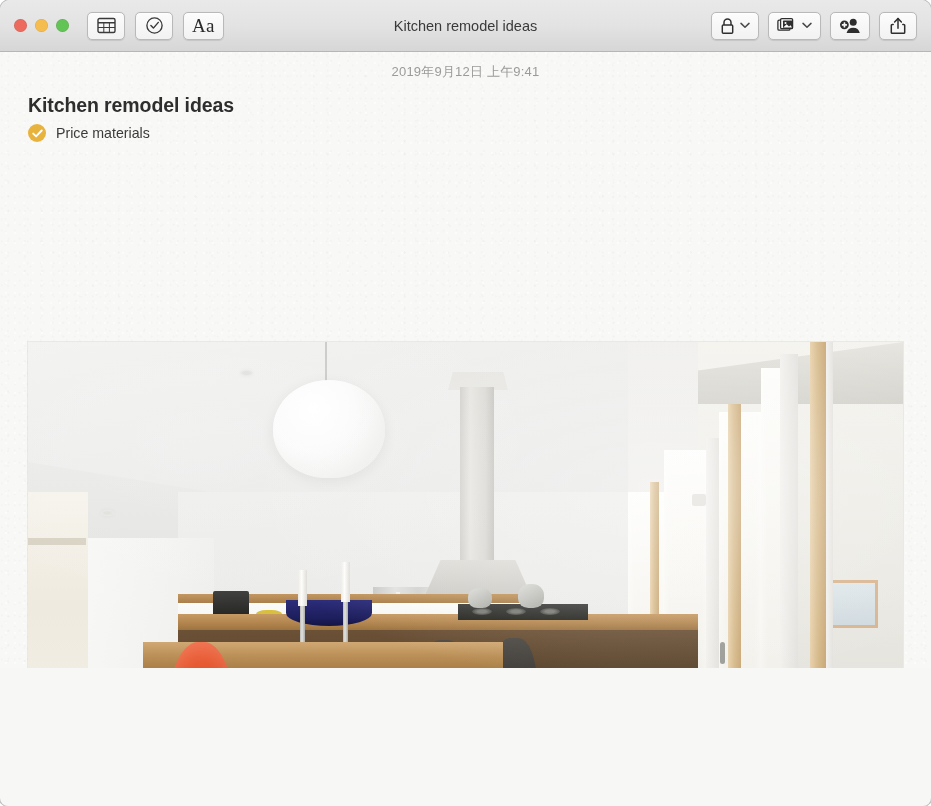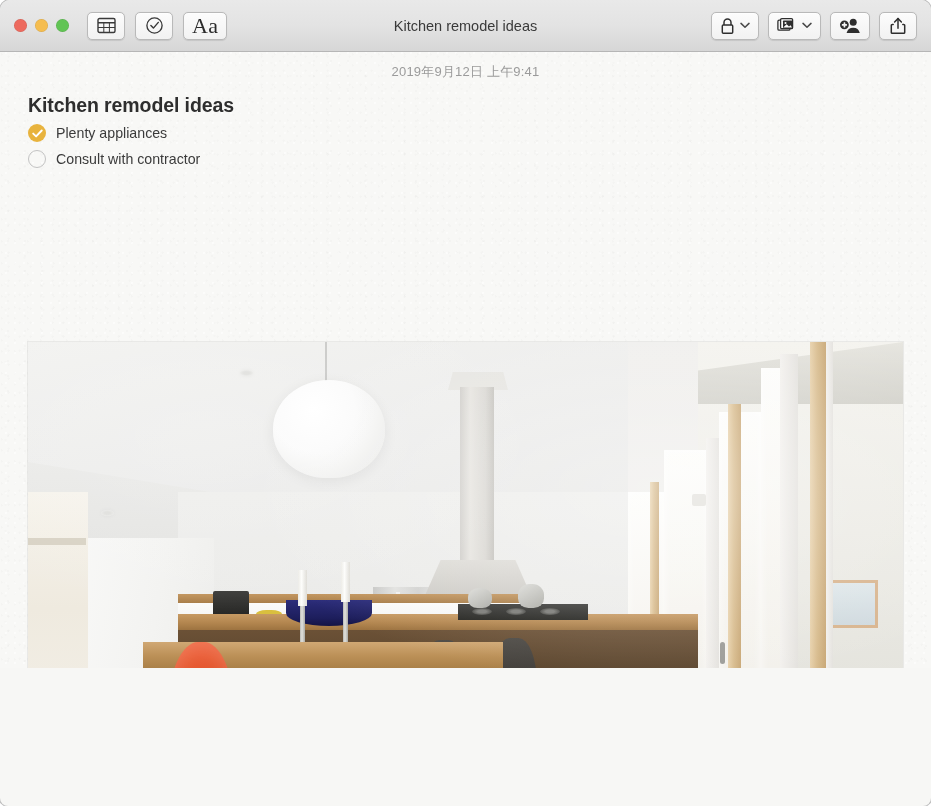--- a/index.html
+++ b/index.html
@@ -61,21 +61,21 @@
     box-shadow: 0 1px 0 rgba(255,255,255,.7) inset, 0 0.5px 1px rgba(0,0,0,.10);
     display: flex;
     align-items: center;
     justify-content: center;
     gap: 5px;
     cursor: default;
     box-sizing: border-box;
   }
   .tb-btn svg { display: block; }
   .tb-btn .aa-label {
-    font-size: 22px;
+    font-size: 19px;
     color: #2b2b2b;
     line-height: 1;
     font-family: "Liberation Serif", serif;
     letter-spacing: .3px;
   }
   .chev { display: block; }
 
   .win-title {
     position: absolute;
     left: 0; right: 0;
@@ -522,27 +522,23 @@
 
       <ul class="todo-list">
 
 
         <li class="todo-item">
           <span class="cbox done">
             <svg width="11" height="9" viewBox="0 0 11 9">
               <path d="M1.2 4.6 L4.1 7.4 L9.7 1.5" fill="none" stroke="#ffffff" stroke-width="1.9" stroke-linecap="round" stroke-linejoin="round"></path>
             </svg>
           </span>
-          <span class="todo-label">Plenty appliances</span>
+          <span class="todo-label">Price materials</span>
         </li>
 
-        <li class="todo-item">
-          <span class="cbox undone"></span>
-          <span class="todo-label">Consult with contractor</span>
-        </li>
 
       </ul>
     </div>
 
     <div class="note-photo">
       <div class="photo-scene">
 
         <div class="ly ceiling"></div>
         <div class="ly ceiling-slope"></div>
         <div class="ly downlight" style="left:212px; top:28px;"></div>

